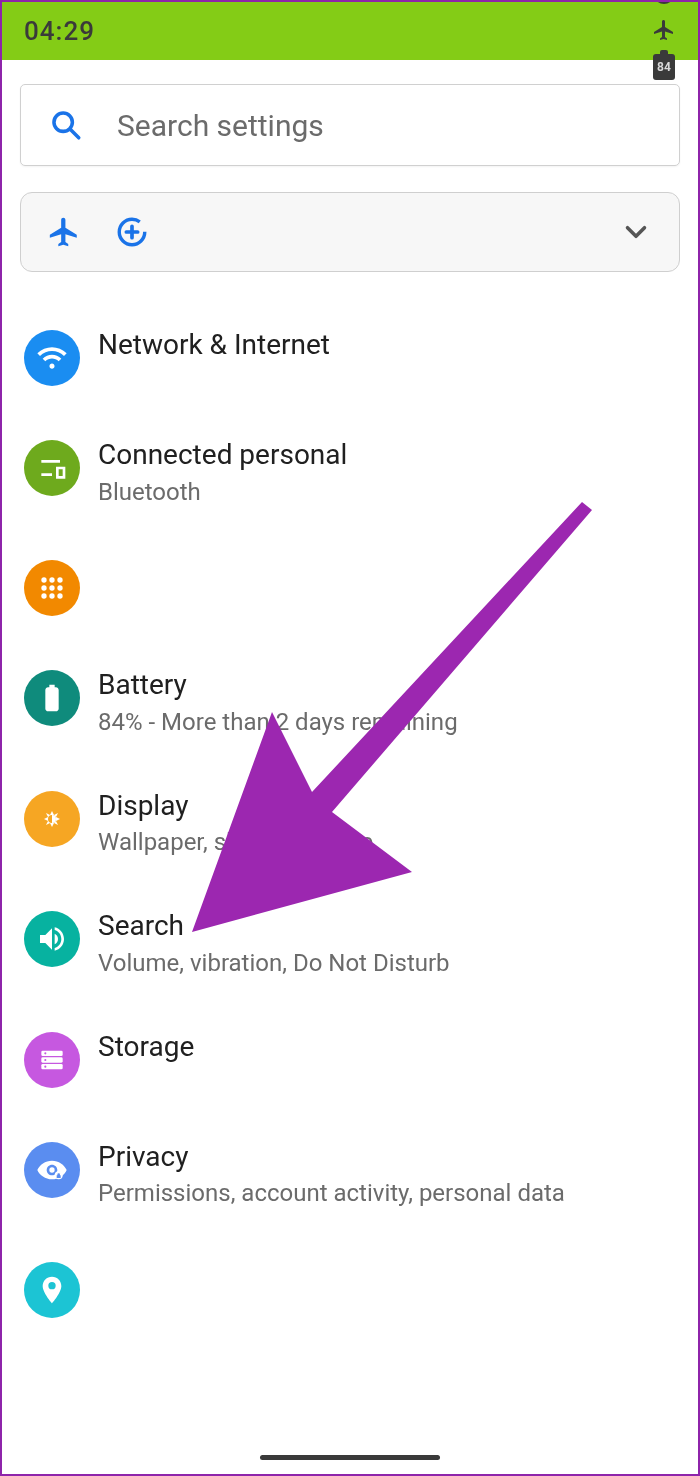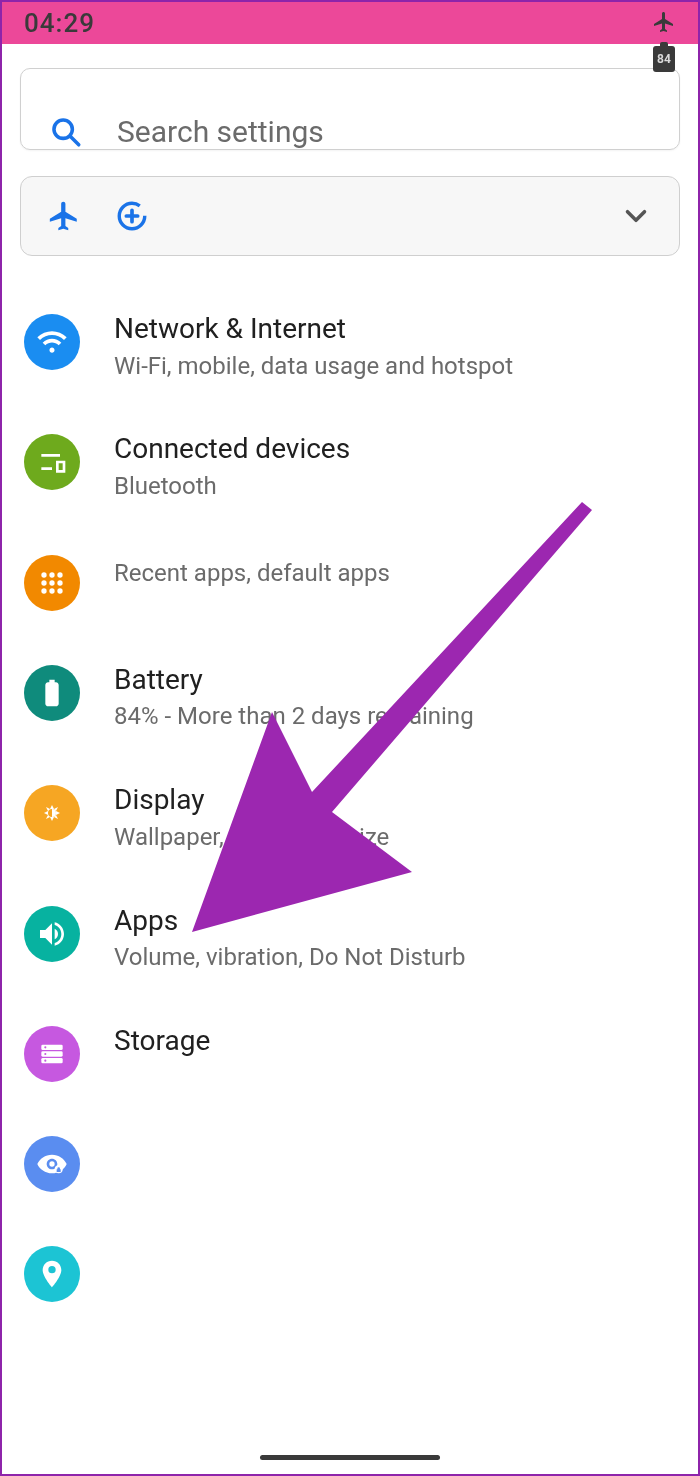--- a/index.html
+++ b/index.html
@@ -1,36 +1,36 @@
 <!DOCTYPE html>
 <html><head>
 <meta charset="utf-8">
 <style>
   * { box-sizing: border-box; margin: 0; padding: 0; }
   html, body { width: 700px; height: 1476px; font-family: Roboto, Arial, sans-serif; background: #fff; }
   .frame { width: 700px; height: 1476px; border: 2px solid #8e24aa; position: relative; overflow: hidden; background: #fff; }
-  .statusbar { height: 42px; background: #ec4899; display: flex; align-items: center; justify-content: space-between; padding: 0 22px; color: #3a3a3a; }
+  .statusbar { height: 58px; background: #84cc16; display: flex; align-items: center; justify-content: space-between; padding: 0 22px; color: #3a3a3a; }
   .statusbar .time { font-size: 26px; font-weight: 500; letter-spacing: 1px; }
   .statusbar .right { display: flex; align-items: center; gap: 12px; flex-direction: column; }
   .statusbar svg { width: 24px; height: 24px; }
   .batt { width: 22px; height: 26px; background: #3a3a3a; border-radius: 3px; position: relative; display:flex; align-items:center; justify-content:center;}
   .batt::before { content:""; position:absolute; top:-4px; left:7px; width:8px; height:4px; background:#3a3a3a; border-radius:2px 2px 0 0;}
   .batt span { color:#d9d9d9; font-size:12px; font-weight:700;}
   
   .content { padding: 24px 18px 0 18px; }
-  .searchbar { height: 82px; border: 1px solid #d0d0d0; border-radius: 10px; display: flex; align-items: flex-end; padding: 0 28px; gap: 34px; box-shadow: 0 1px 2px rgba(0,0,0,0.05); }
+  .searchbar { height: 82px; border: 1px solid #d0d0d0; border-radius: 5px; display: flex; align-items: center; padding: 0 28px; gap: 34px; box-shadow: 0 1px 2px rgba(0,0,0,0.05); }
   .searchbar .placeholder { color: #6b6b6b; font-size: 30px; }
   .searchbar svg { width: 34px; height: 34px; }
   
   .quickbar { margin-top: 26px; height: 80px; border: 1px solid #cfcfcf; border-radius: 12px; background: #f7f7f7; display: flex; align-items: center; padding: 0 26px; gap: 34px; position: relative; }
   .quickbar svg { width: 34px; height: 34px; }
   .quickbar .chev { position: absolute; right: 26px; }
   
   .list { padding-top: 30px; }
-  .row { display: flex; align-items: flex-start; gap: 34px; padding: 26px 10px 26px 4px; }
+  .row { display: flex; align-items: flex-start; gap: 18px; padding: 26px 10px 26px 4px; }
   .circle { width: 56px; height: 56px; border-radius: 50%; flex-shrink: 0; display: flex; align-items: center; justify-content: center; margin-top: 2px;}
   .circle svg { width: 32px; height: 32px; fill: #fff; }
   .txt .title { font-size: 28px; color: #202020; font-weight: 400; line-height: 1.2; }
   .txt .sub { font-size: 24px; color: #6b6b6b; margin-top: 6px; line-height: 1.2; }
   
   .arrow-overlay { position: absolute; left: 150px; top: 490px; width: 460px; height: 470px; pointer-events: none; z-index: 50; }
   
   .gesture-bar { position:absolute; bottom:14px; left:50%; transform:translateX(-50%); width:180px; height:5px; background:#3a3a3a; border-radius:3px;}
 </style>
 </head>
@@ -79,52 +79,50 @@
     <div class="list">
 
       <div class="row">
         <div class="circle" style="background:#1a8df1">
             <svg viewBox="0 0 24 24">
               <path d="M12 20c1 0 1.9-.9 1.9-1.9S13 16.2 12 16.2s-1.9.9-1.9 1.9S11 20 12 20zM5 12.5c3.9-3.9 10.1-3.9 14 0l-2 2c-2.8-2.8-7.2-2.8-10 0l-2-2zM1 8.5C7 2.5 17 2.5 23 8.5l-2 2C16.1 5.6 7.9 5.6 3 10.5l-2-2z"></path>
             </svg>
           </div>
         <div class="txt">
           <div class="title">Network &amp; Internet</div>
-          <div class="sub">Wi-Fi, mobile, data usage and hotspot</div>
         </div>
       </div>
 
       <div class="row">
         <div class="circle" style="background:#6eaa1d">
             <svg viewBox="0 0 24 24">
               <path d="M4 6h14v2H4zM4 16h8v2H4zM15 11h7v9h-7zM17 13v5h3v-5z"></path>
             </svg>
           </div>
         <div class="txt">
-          <div class="title">Connected devices</div>
+          <div class="title">Connected personal</div>
           <div class="sub">Bluetooth</div>
         </div>
       </div>
 
       <div class="row">
         <div class="circle" style="background:#f28900">
             <svg viewBox="0 0 24 24">
               <circle cx="6" cy="6" r="2"></circle>
               <circle cx="12" cy="6" r="2"></circle>
               <circle cx="18" cy="6" r="2"></circle>
               <circle cx="6" cy="12" r="2"></circle>
               <circle cx="12" cy="12" r="2"></circle>
               <circle cx="18" cy="12" r="2"></circle>
               <circle cx="6" cy="18" r="2"></circle>
               <circle cx="12" cy="18" r="2"></circle>
               <circle cx="18" cy="18" r="2"></circle>
             </svg>
           </div>
         <div class="txt">
-          <div class="sub">Recent apps, default apps</div>
         </div>
       </div>
 
       <div class="row">
         <div class="circle" style="background:#0f8b7c">
             <svg viewBox="0 0 24 24">
               <path d="M15 4h-1V2h-4v2H9C8 4 7 5 7 6v14c0 1 1 2 2 2h6c1 0 2-1 2-2V6c0-1-1-2-2-2z"></path>
             </svg>
           </div>
         <div class="txt">
@@ -147,21 +145,21 @@
         </div>
       </div>
 
       <div class="row">
         <div class="circle" style="background:#07b2a0">
             <svg viewBox="0 0 24 24">
               <path d="M3 9v6h4l5 5V4L7 9H3zm13.5 3c0-1.8-1-3.3-2.5-4v8c1.5-.7 2.5-2.2 2.5-4zM14 3.2v2c2.9.9 5 3.5 5 6.8s-2.1 5.9-5 6.8v2c4-.9 7-4.5 7-8.8s-3-7.9-7-8.8z"></path>
             </svg>
           </div>
         <div class="txt">
-          <div class="title">Apps</div>
+          <div class="title">Search</div>
           <div class="sub">Volume, vibration, Do Not Disturb</div>
         </div>
       </div>
 
       <div class="row">
         <div class="circle" style="background:#c658e0">
             <svg viewBox="0 0 24 24">
               <rect x="4" y="5" width="16" height="4" rx="1"></rect>
               <rect x="4" y="10" width="16" height="4" rx="1"></rect>
               <rect x="4" y="15" width="16" height="4" rx="1"></rect>
@@ -177,20 +175,24 @@
 
       <div class="row">
         <div class="circle" style="background:#5a8df0">
             <svg viewBox="0 0 24 24">
               <path d="M12 5C7 5 2.7 8.1 1 12c1.7 3.9 6 7 11 7s9.3-3.1 11-7c-1.7-3.9-6-7-11-7zm0 11c-2.2 0-4-1.8-4-4s1.8-4 4-4 4 1.8 4 4-1.8 4-4 4z"></path>
               <circle cx="12" cy="12" r="2"></circle>
               <circle cx="17" cy="16" r="3" fill="#fff"></circle>
               <path fill="#5a8df0" d="M17 14.5a1 1 0 011 1v.5h.5v2h-3v-2h.5v-.5a1 1 0 011-1z"></path>
             </svg>
           </div>
+        <div class="txt">
+          <div class="title">Privacy</div>
+          <div class="sub">Permissions, account activity, personal data</div>
+        </div>
       </div>
 
       <div class="row">
         <div class="circle" style="background:#1cc4d4">
             <svg viewBox="0 0 24 24">
               <path d="M12 2C8 2 5 5 5 9c0 5 7 13 7 13s7-8 7-13c0-4-3-7-7-7zm0 9.5A2.5 2.5 0 1112 6a2.5 2.5 0 010 5.5z"></path>
             </svg>
           </div>
       </div>
 

